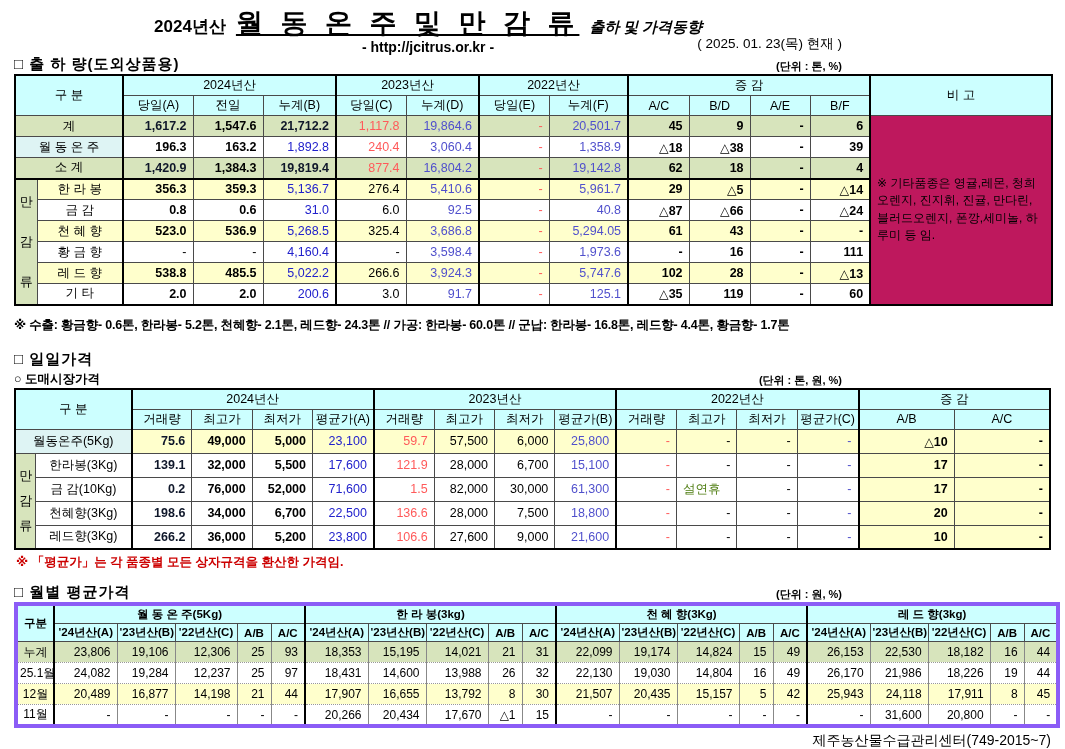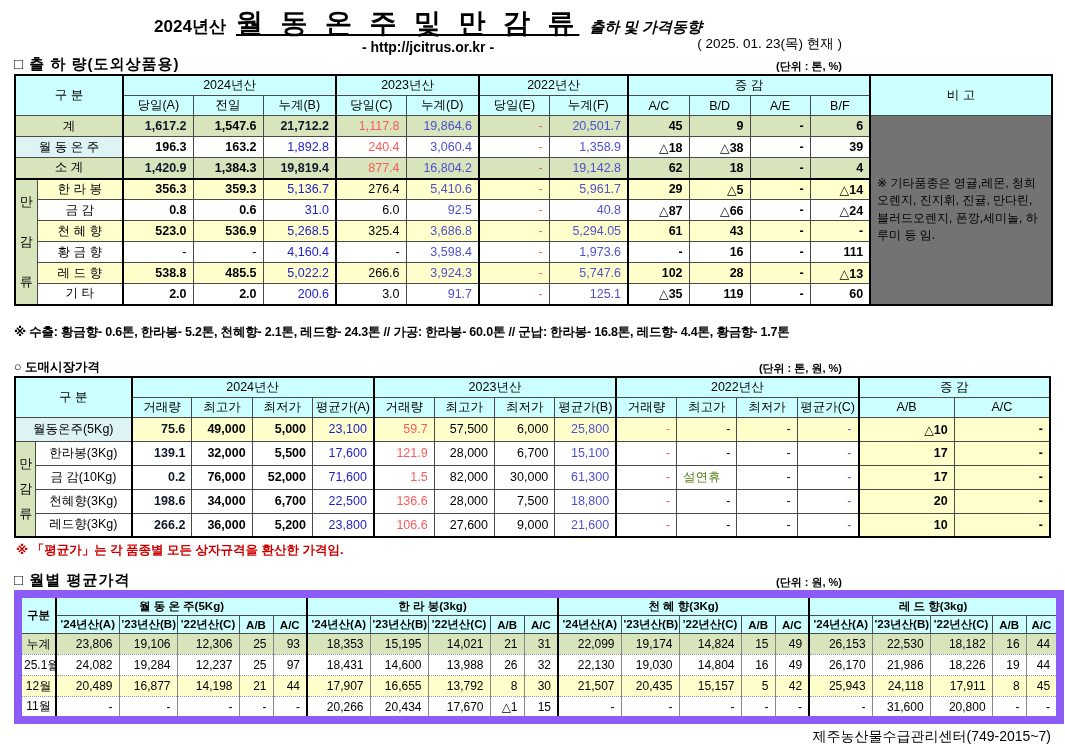--- a/index.html
+++ b/index.html
@@ -38,38 +38,38 @@
   .bb{color:#2121cc;font-weight:400;}
   .b {color:#5050cc;}
   .kb{color:#000;font-weight:700;}
   .k {color:#000;}
   .kc{color:#4d7c0f;text-align:left;}
 
   
   .t1 thead tr{height:19px;}
   .t1 tbody tr{height:21px;}
   .t1 tr.hline td{border-bottom:2px solid #000;}
-  .t1 .note-cell{background:#737373;text-align:left;white-space:normal;font-size:12px;line-height:1.45;vertical-align:middle;padding:2px 6px;}
+  .t1 .note-cell{background:#be185d;text-align:left;white-space:normal;font-size:12px;line-height:1.45;vertical-align:middle;padding:2px 6px;}
   .vlab{text-align:center;font-weight:400;white-space:pre-line;font-size:13px;background:#d7e4bc;vertical-align:middle;padding:0;}
   .t1 .vlab{line-height:40px;}
   .t2 .vlab{line-height:25px;}
 
   
   .t2 thead tr{height:17px;}
   .t2 tbody tr{height:24px;}
 
   
-  .t3{border:8px solid #8b5cf6;}
+  .t3{border:4px solid #8b5cf6;}
   .t3 th{font-weight:700;font-size:11.5px;}
   .t3 thead tr{height:17px;}
   .t3 tbody tr{height:21px;}
   .t3 td{border-color:#888;border-top:1px dotted #999;border-bottom:1px dotted #999;font-size:12px;}
   .t3 td.lab{font-weight:400;}
 
-  .fn1{font-size:12.5px;font-weight:700;margin:18px 0 16px 0;letter-spacing:-0.2px;}
+  .fn1{font-size:12.5px;font-weight:700;margin:11px 0 16px 0;letter-spacing:-0.2px;}
   .fn2{font-size:12.5px;font-weight:700;color:#cc0000;margin:4px 0 12px 2px;}
   .footer{width:1037px;text-align:right;font-size:14px;font-weight:400;margin-top:4px;}
 </style>
 </head>
 <body>
 
 <div class="page">
 
   <div class="titlebar">
     <div>
@@ -254,20 +254,21 @@
           <td class="kb">119</td>
           <td class="kb">-</td>
           <td class="kb  b2r">60</td>
         </tr>
       </tbody>
   </table>
 
   <div class="fn1">※ 수출: 황금향- 0.6톤, 한라봉- 5.2톤, 천혜향- 2.1톤, 레드향- 24.3톤  //  가공: 한라봉- 60.0톤  //  군납: 한라봉- 16.8톤, 레드향- 4.4톤, 황금향- 1.7톤</div>
 
   <div>
+    <div class="sec-title">□ 일일가격</div>
     <div class="sec-head">
       <span class="sub-title">○ 도매시장가격</span>
       <span class="unit-label">(단위 : 톤, 원, %)</span>
     </div>
   </div>
 
   <table class="t2">
     <colgroup>
       <col style="width:20px">
         <col style="width:92px">

